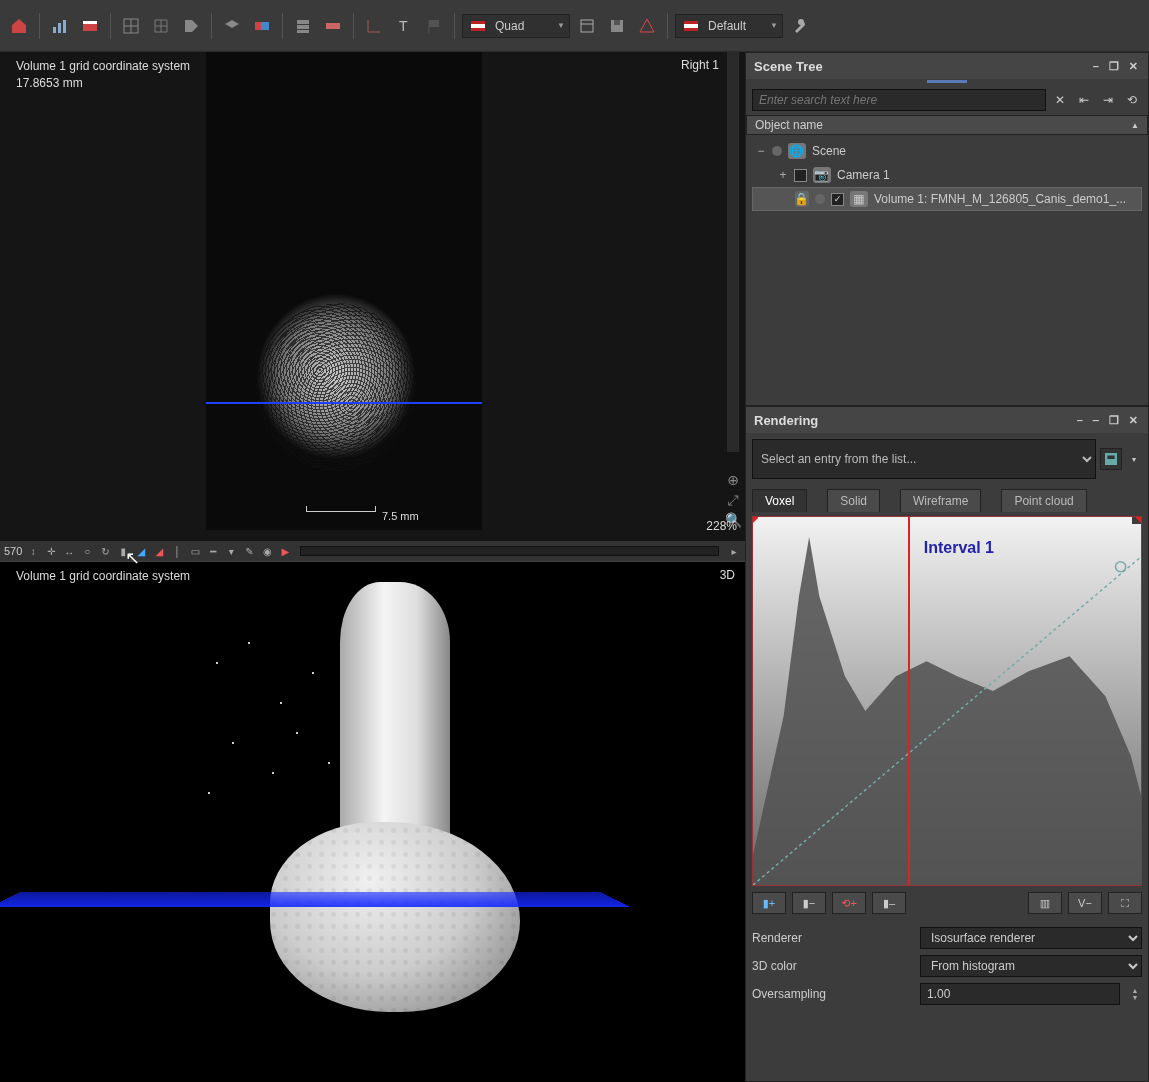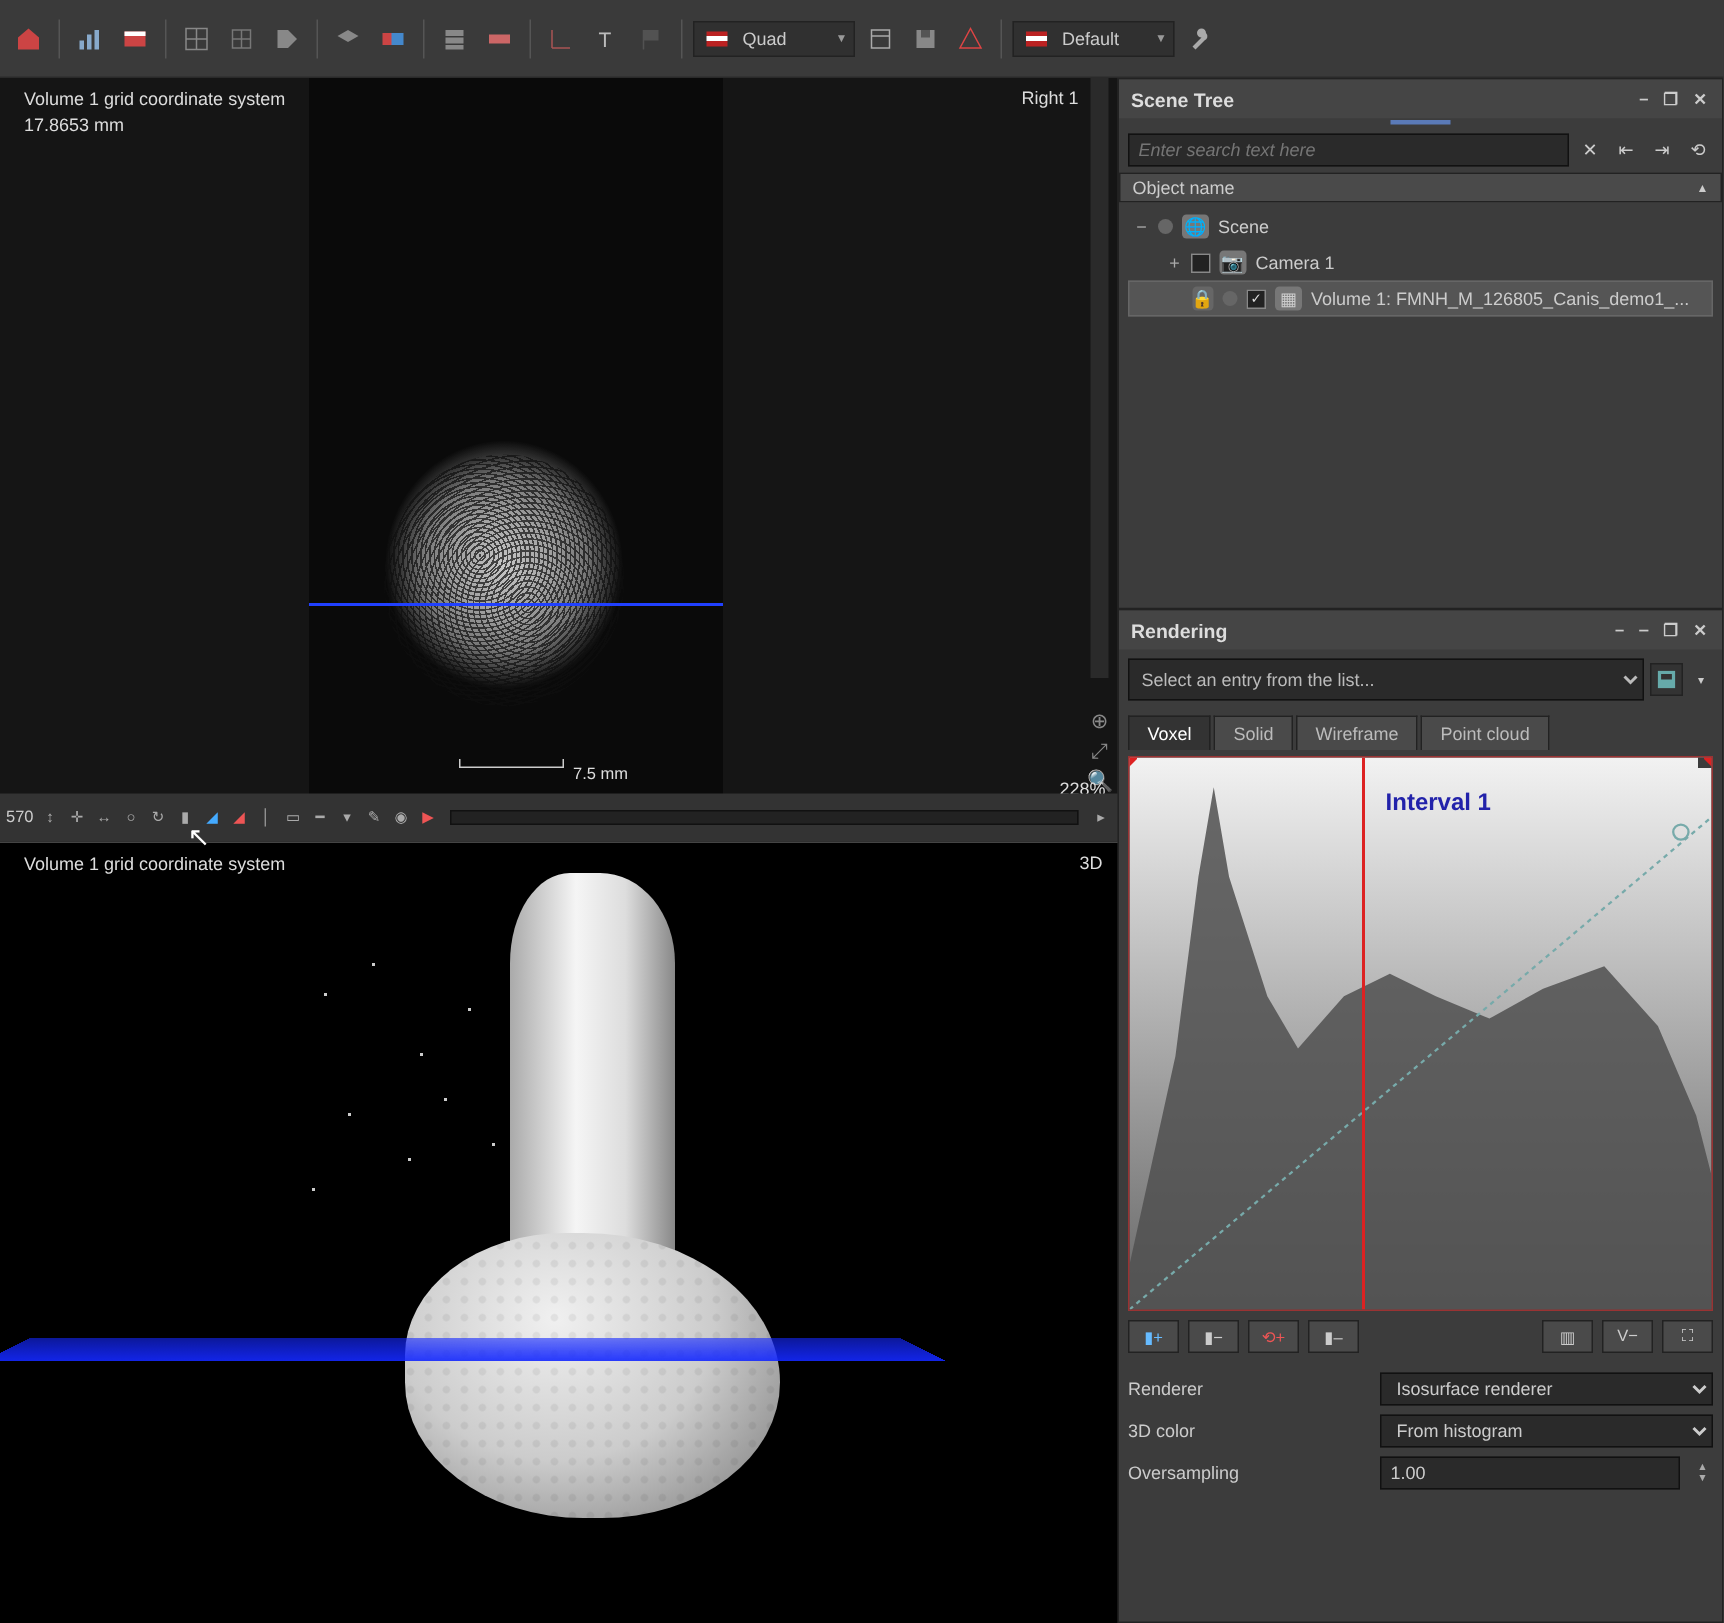--- a/index.html
+++ b/index.html
@@ -32,21 +32,21 @@
 .slice-container { position: absolute; left: 206px; top: 0px; width: 276px; height: 478px; background: #0a0a0a; }
 .trabecular { position: absolute; left: 30px; top: 230px; width: 200px; height: 210px; background: radial-gradient(ellipse 110px 115px at 50% 45%, #bbb 0%, #999 30%, #777 50%, transparent 72%); border-radius: 50% 50% 45% 45%; filter: contrast(1.2); }
 .trabecular::before { content:""; position:absolute; inset:10%; background: repeating-radial-gradient(circle at 40% 40%, #222 0, #222 1px, transparent 1px, transparent 3px), repeating-radial-gradient(circle at 60% 60%, #222 0, #222 1px, transparent 1px, transparent 4px); border-radius: 50%; opacity: 0.7; }
 .slice-line { position: absolute; left: 0; right: 0; top: 350px; height: 2px; background: #2040ff; z-index: 5; }
 .scale-bar { position: absolute; bottom: 8px; left: 100px; display: flex; align-items: center; gap: 6px; color: #ddd; font-size: 11px; }
 .scale-bar .ticks { width: 70px; height: 10px; border-top: 1px solid #ccc; position: relative; }
 .scale-bar .ticks::before, .scale-bar .ticks::after { content:""; position:absolute; width:1px; height:6px; background:#ccc; top:-6px; }
 .scale-bar .ticks::before { left:0; } .scale-bar .ticks::after { right:0; }
 
 
-.vp-bottombar { height: 32px; background: #333; position: absolute; bottom: 0; left:0; right:0; display:flex; align-items:center; gap:4px; padding: 0 4px; font-size: 11px; }
+.vp-bottombar { height: 20px; background: #333; position: absolute; bottom: 0; left:0; right:0; display:flex; align-items:center; gap:4px; padding: 0 4px; font-size: 11px; }
 .vp-bottombar .slider-track { flex:1; height: 10px; background: #222; border: 1px solid #111; margin: 0 4px; }
 .mini-icon { width:14px; height:14px; display:inline-flex; align-items:center; justify-content:center; color:#aaa; font-size:10px; cursor:pointer; }
 
 
 .bone3d { position: absolute; left: 210px; top: 20px; width: 300px; height: 440px; }
 .bone-shaft { position: absolute; left: 130px; top: 0; width: 110px; height: 280px; background: linear-gradient(90deg, #aaa, #f5f5f5 40%, #ddd 70%, #888); border-radius: 40px 50px 20px 30px / 60px 60px 20px 20px; }
 .bone-condyle { position: absolute; left: 60px; top: 240px; width: 250px; height: 190px; background: radial-gradient(ellipse at 40% 30%, #f0f0f0, #ccc 50%, #888 90%); border-radius: 45% 55% 50% 50%; }
 .bone-condyle::after{ content:""; position:absolute; inset:0; background: radial-gradient(circle at 30% 70%, rgba(0,0,0,.15) 0 2px, transparent 3px) 0 0/12px 12px; border-radius:inherit; opacity:.4;}
 .slice-plane { position: absolute; left: 20px; top: 330px; width: 580px; height: 40px; background: linear-gradient(180deg, rgba(20,40,255,0.6), rgba(20,40,255,0.9)); transform: perspective(400px) rotateX(70deg); transform-origin: top; z-index: 2; }
 .particles { position:absolute; left:200px; top:60px; width:160px; height:200px; }
@@ -69,25 +69,25 @@
 .tree-row .exp { width: 10px; text-align: center; color: #aaa; cursor: pointer; }
 .tree-row .chk { width: 13px; height: 13px; border: 1px solid #888; background: #222; display: inline-flex; align-items: center; justify-content: center; font-size: 9px; color: #ddd; cursor:pointer; }
 .tree-row .dot { width: 10px; height: 10px; border-radius: 50%; background: #666; }
 .tree-row .ticon { width: 18px; height: 16px; background: #777; border-radius: 3px; display: inline-flex; align-items:center; justify-content:center; }
 .tree-handle { height: 6px; background: #3c3c3c; position: relative; }
 .tree-handle::after { content: ""; position: absolute; left: 50%; top: 1px; width: 40px; height: 3px; background: #5a7ab8; transform: translateX(-50%); }
 
 
 .rend-panel { flex: 1; display: flex; flex-direction: column; }
 .rend-select-row { display: flex; align-items: center; gap: 4px; padding: 6px; }
-.rend-select-row select { flex: 1; background: #2a2a2a; border: 1px solid #111; color: #bbb; font-size: 12px; height: 28px; padding: 0 4px; }
+.rend-select-row select { flex: 1; background: #2a2a2a; border: 1px solid #111; color: #bbb; font-size: 12px; height: 40px; padding: 0 4px; }
 .save-btn { width: 22px; height: 22px; background: #333; border: 1px solid #222; display:flex; align-items:center; justify-content:center; cursor:pointer; }
 .save-btn::after{content:"";width:12px;height:12px;background:#6aa; clip-path: polygon(0 0,100% 0,100% 100%,0 100%,0 0,20% 20%,20% 50%,80% 50%,80% 20%,20% 20%);}
 .drop-arrow-btn { width:16px; display:flex; align-items:center; justify-content:center; font-size:8px; cursor:pointer;}
-.rend-tabs { display: flex; gap: 2px; padding: 4px 6px; background: #3c3c3c; }
+.rend-tabs { display: flex; gap: 20px; padding: 4px 6px; background: #3c3c3c; }
 .rend-tab { padding: 4px 12px; background: #4a4a4a; border: 1px solid #222; border-bottom: none; font-size: 12px; cursor: pointer; color: #bbb; }
 .rend-tab.active { background: #333; color: #fff; }
 .histogram { height: 370px; margin: 0 6px; background: linear-gradient(180deg, #f2f2f2 0%, #666 100%); border: 1px solid #933; position: relative; overflow: hidden; }
 .histogram svg { position: absolute; inset: 0; width: 100%; height: 100%; }
 .hist-interval-line { position: absolute; top: 0; bottom: 0; width: 2px; background: #d22; }
 .hist-interval-label { position: absolute; font-size: 16px; color: #22a; font-weight: 700; }
 .hist-red-tri{ position:absolute; top:-1px; width:10px; height:8px; }
 .hist-red-tri.left{ left:-1px; border-left:6px solid #d22; border-bottom:6px solid transparent;}
 .hist-red-tri.right{ right:-1px; border-right:6px solid #d22; border-bottom:6px solid transparent;}
 .hist-toolbar { display: flex; gap: 6px; padding: 6px; align-items:center; }

